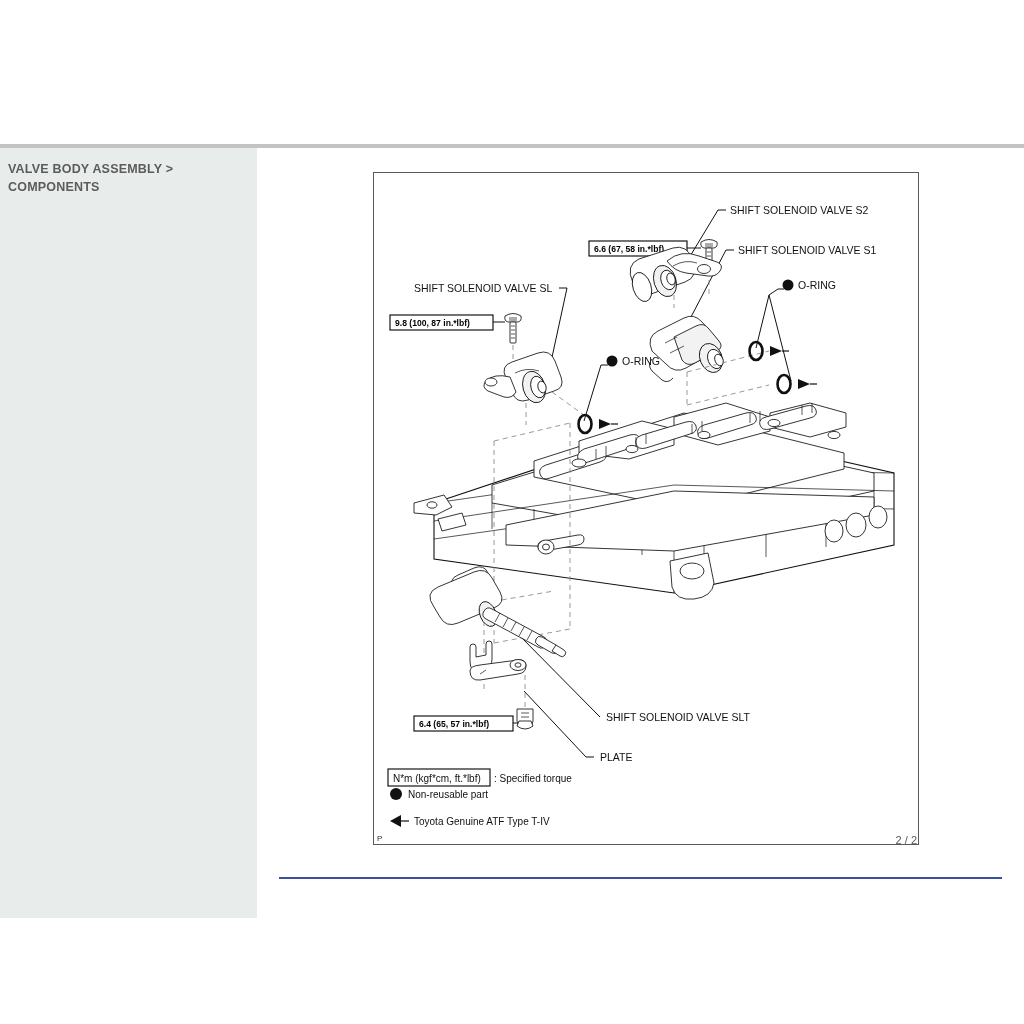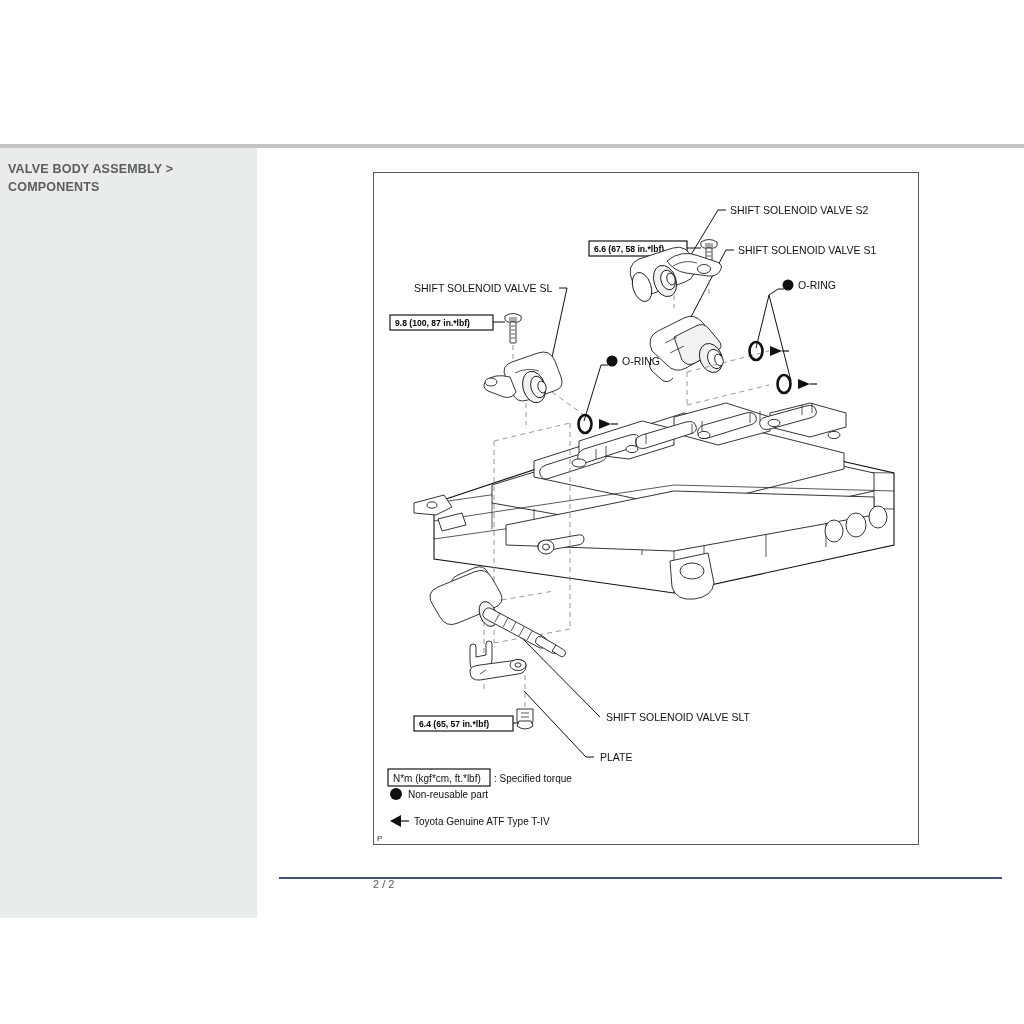--- a/index.html
+++ b/index.html
@@ -63,22 +63,22 @@
 
   .diagram-box{
     position:absolute;left:373px;top:172px;width:544px;height:671px;
     border:1.5px solid #595959;background:#ffffff;overflow:hidden;
   }
   .p-mark{position:absolute;left:3px;bottom:1px;font-size:8px;color:#333;}
 
   svg.art{position:absolute;left:0;top:0;width:544px;height:671px;display:block;}
 
   .pager{
-    position:absolute;left:373px;top:878px;width:544px;
-    text-align:left;font-size:11px;color:#5a5a5a;
+    position:absolute;left:373px;top:834px;width:544px;
+    text-align:right;font-size:11px;color:#5a5a5a;
   }
   .pager-rule{
     position:absolute;left:279px;top:877px;width:723px;height:2px;background:#3b4fa0;
   }
 
   
   .lbl{font-family:"Liberation Sans",sans-serif;font-size:10.5px;fill:#111;}
   .lblsm{font-family:"Liberation Sans",sans-serif;font-size:8.6px;font-weight:bold;fill:#000;}
   .lgd{font-family:"Liberation Sans",sans-serif;font-size:10px;fill:#111;}
   .ln{stroke:#111;stroke-width:1;fill:none;}

